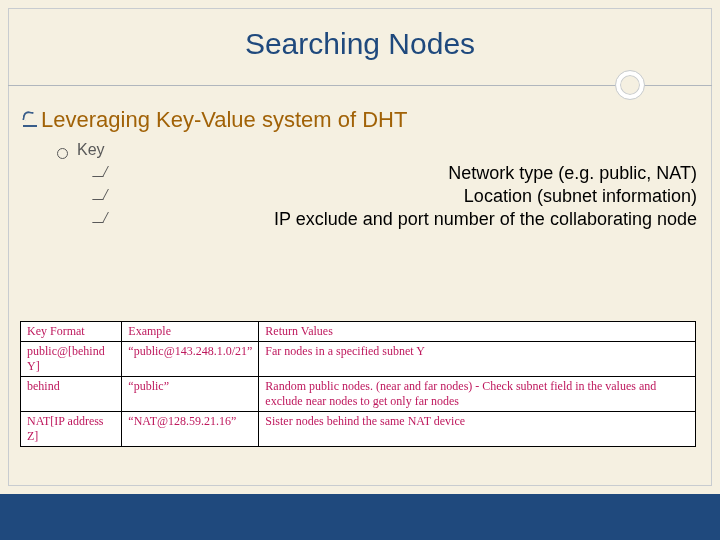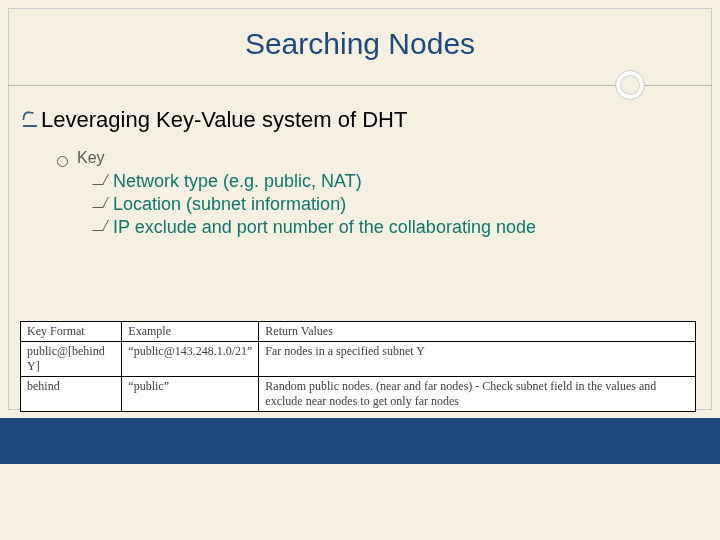--- a/index.html
+++ b/index.html
@@ -6,21 +6,21 @@
   body {
     width: 720px;
     height: 540px;
     background: #f5f0e1;
     font-family: Tahoma, Verdana, sans-serif;
     position: relative;
     overflow: hidden;
   }
   .slide {
     width: 720px;
-    height: 464px;
+    height: 540px;
     position: relative;
     background: #f5f0e1;
   }
   .inner-frame {
     position: absolute;
     top: 8px;
     left: 8px;
     right: 8px;
     bottom: 54px;
     border: 1px solid #c8ccd0;
@@ -58,22 +58,22 @@
     box-shadow: 0 0 0 1px #c8ccd0 inset;
   }
   .content {
     position: absolute;
     top: 98px;
     left: 14px;
     right: 14px;
   }
   .l1 {
     font-size: 22px;
-    color: #000000;
-    margin-bottom: 16px;
+    color: #a16207;
+    margin-bottom: 8px;
     padding-left: 18px;
     position: relative;
   }
   .l1::before {
     content: "";
     position: absolute;
     left: 0;
     top: 10px;
     width: 14px;
     height: 8px;
@@ -113,24 +113,25 @@
     position: absolute;
     left: 0;
     top: 7px;
     width: 9px;
     height: 9px;
     border: 1.2px solid #595959;
     border-radius: 50%;
   }
   .l3 {
     font-size: 18px;
-    color: #0f766e;
+    color: #000000;
     margin: 2px 0 2px 72px;
     padding-left: 18px;
     position: relative;
+    text-align: right;
   }
   .l3::before {
     content: "";
     position: absolute;
     left: 0;
     top: 3px;
     width: 10px;
     height: 10px;
     border: solid #595959;
     border-width: 0 1.2px 1.2px 0;
@@ -141,21 +142,21 @@
     top: 321px;
     left: 20px;
     right: 24px;
   }
   table {
     border-collapse: collapse;
     width: 100%;
     background: #ffffff;
     font-family: "Times New Roman", serif;
     font-size: 12px;
-    color: #404040;
+    color: #be185d;
   }
   td {
     border: 1px solid #000;
     padding: 2px 6px;
     vertical-align: top;
     line-height: 1.25;
   }
   thead td {
     font-weight: normal;
   }
@@ -210,18 +211,23 @@
         <tr>
           <td>public@[behind Y]</td>
           <td>“public@143.248.1.0/21”</td>
           <td>Far nodes in a specified subnet Y</td>
         </tr>
         <tr>
           <td>behind</td>
           <td>“public”</td>
           <td>Random public nodes. (near and far nodes) - Check subnet field in the values and exclude near nodes to get only far nodes</td>
         </tr>
+        <tr>
+          <td>NAT[IP address Z]</td>
+          <td>“NAT@128.59.21.16”</td>
+          <td>Sister nodes behind the same NAT device</td>
+        </tr>
       </tbody>
     </table>
   </div>
 
   <div class="footer-bar"></div>
 </div>
 
 </body></html>

